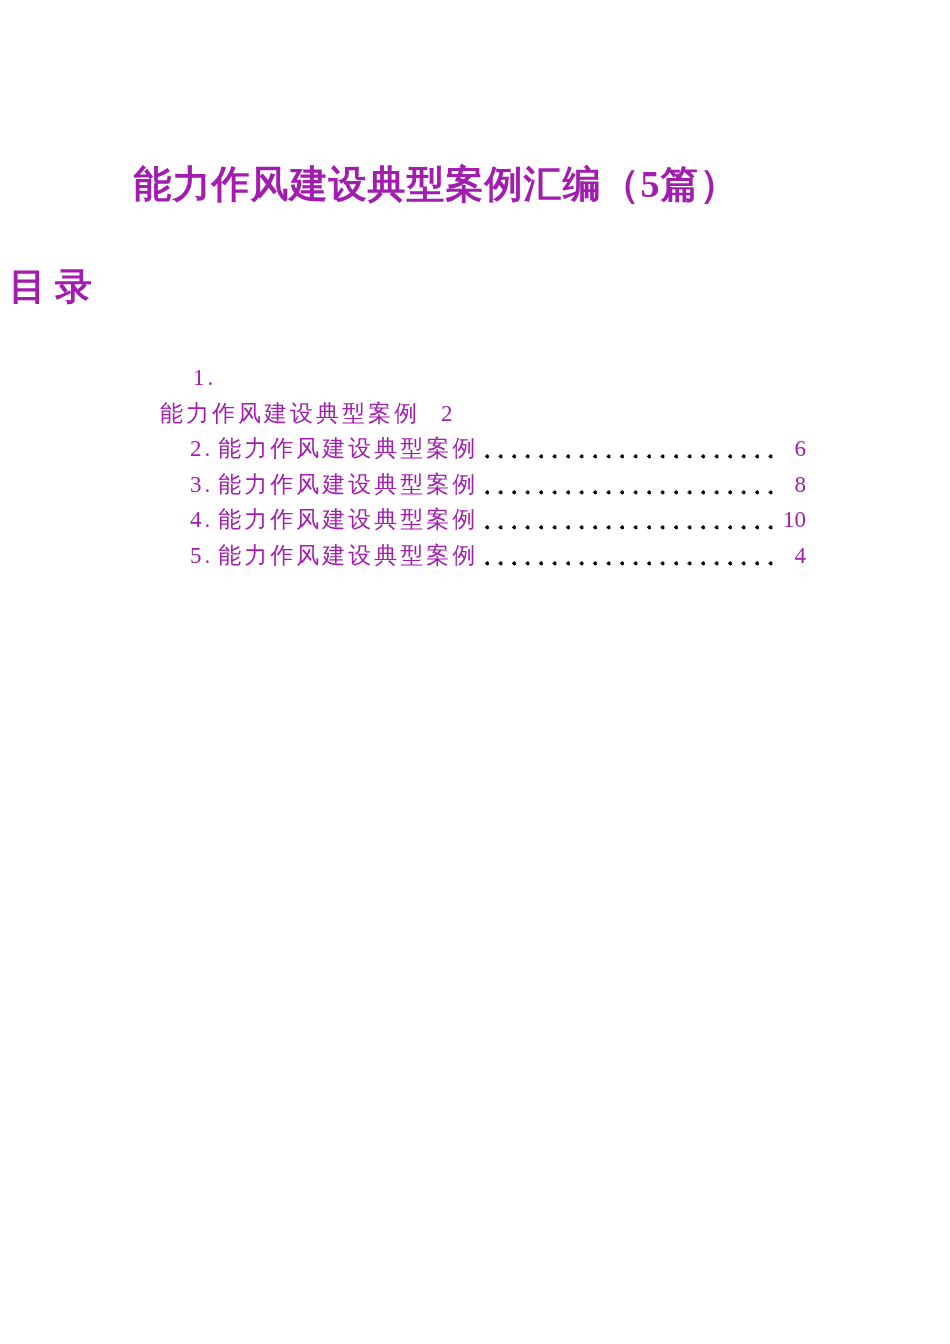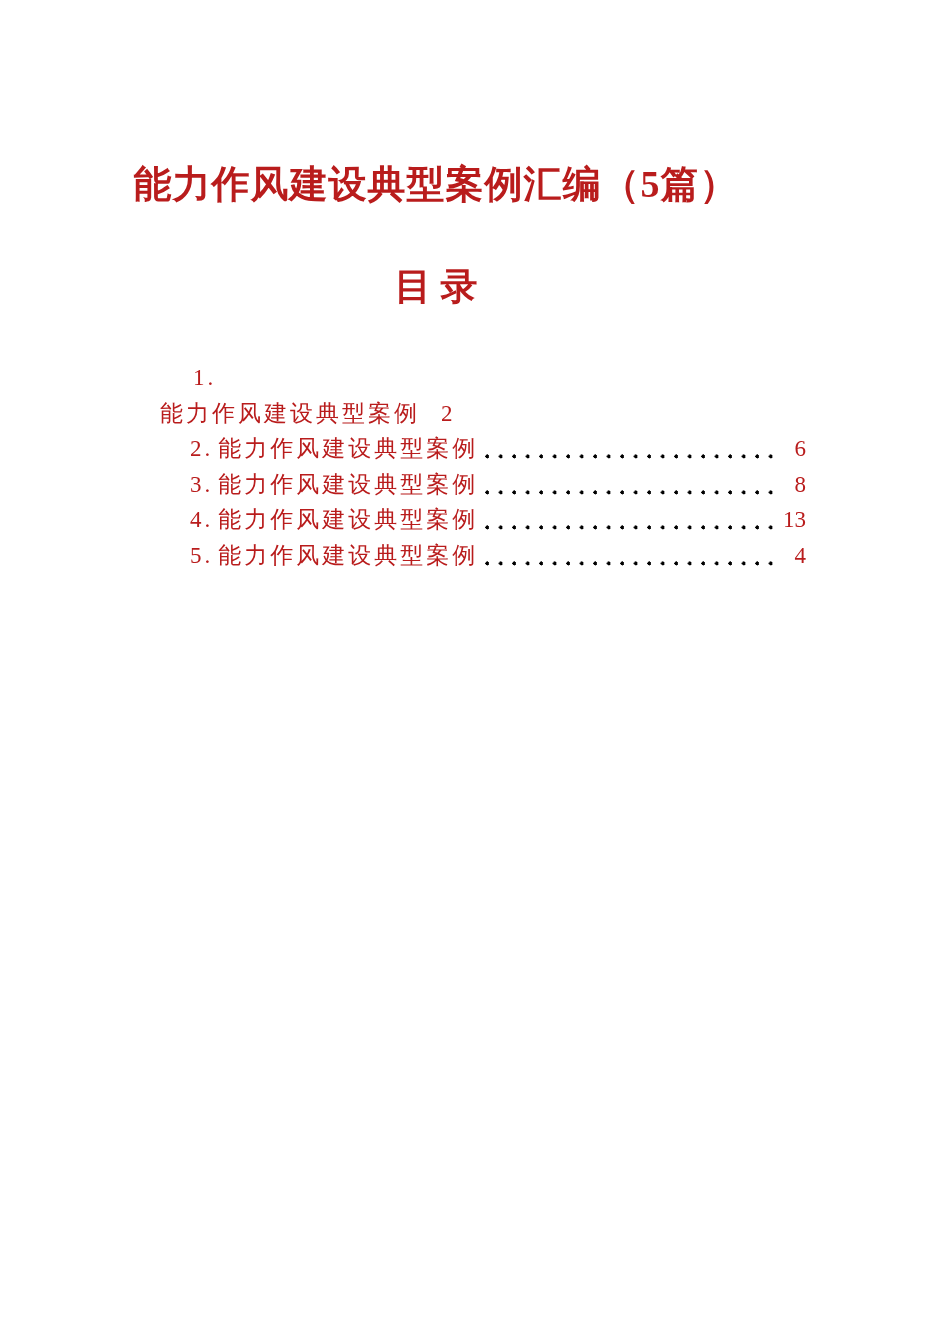--- a/index.html
+++ b/index.html
@@ -5,42 +5,42 @@
   html, body {
     margin: 0;
     padding: 0;
     background: #ffffff;
   }
   .page {
     position: relative;
     width: 872px;
     height: 1344px;
     background: #ffffff;
-    color: #b91c1c;
+    color: #a21caf;
     font-family: "Liberation Serif", "DejaVu Serif", serif;
     overflow: hidden;
   }
   .doc-title {
     position: absolute;
     top: 158px;
     left: 0;
     width: 100%;
     text-align: center;
     font-size: 38px;
     line-height: 52px;
     font-weight: 700;
     letter-spacing: 1px;
     white-space: nowrap;
   }
   .toc-heading {
     position: absolute;
     top: 262px;
     left: 0;
     width: 100%;
-    text-align: center;
+    text-align: left;
     font-size: 37px;
     line-height: 50px;
     font-weight: 700;
     letter-spacing: 9px;
     text-indent: 9px;
     white-space: nowrap;
   }
   .toc {
     position: absolute;
     left: 160px;
@@ -113,21 +113,21 @@
         <div class="toc-row entry">
           <span class="entry-num">3.</span>
           <span>能力作风建设典型案例</span>
           <span class="dot-leader"></span>
           <span class="page-num">8</span>
         </div>
         <div class="toc-row entry">
           <span class="entry-num">4.</span>
           <span>能力作风建设典型案例</span>
           <span class="dot-leader"></span>
-          <span class="page-num">13</span>
+          <span class="page-num">10</span>
         </div>
         <div class="toc-row entry">
           <span class="entry-num">5.</span>
           <span>能力作风建设典型案例</span>
           <span class="dot-leader"></span>
           <span class="page-num">4</span>
         </div>
       </div>
 
   </div>

